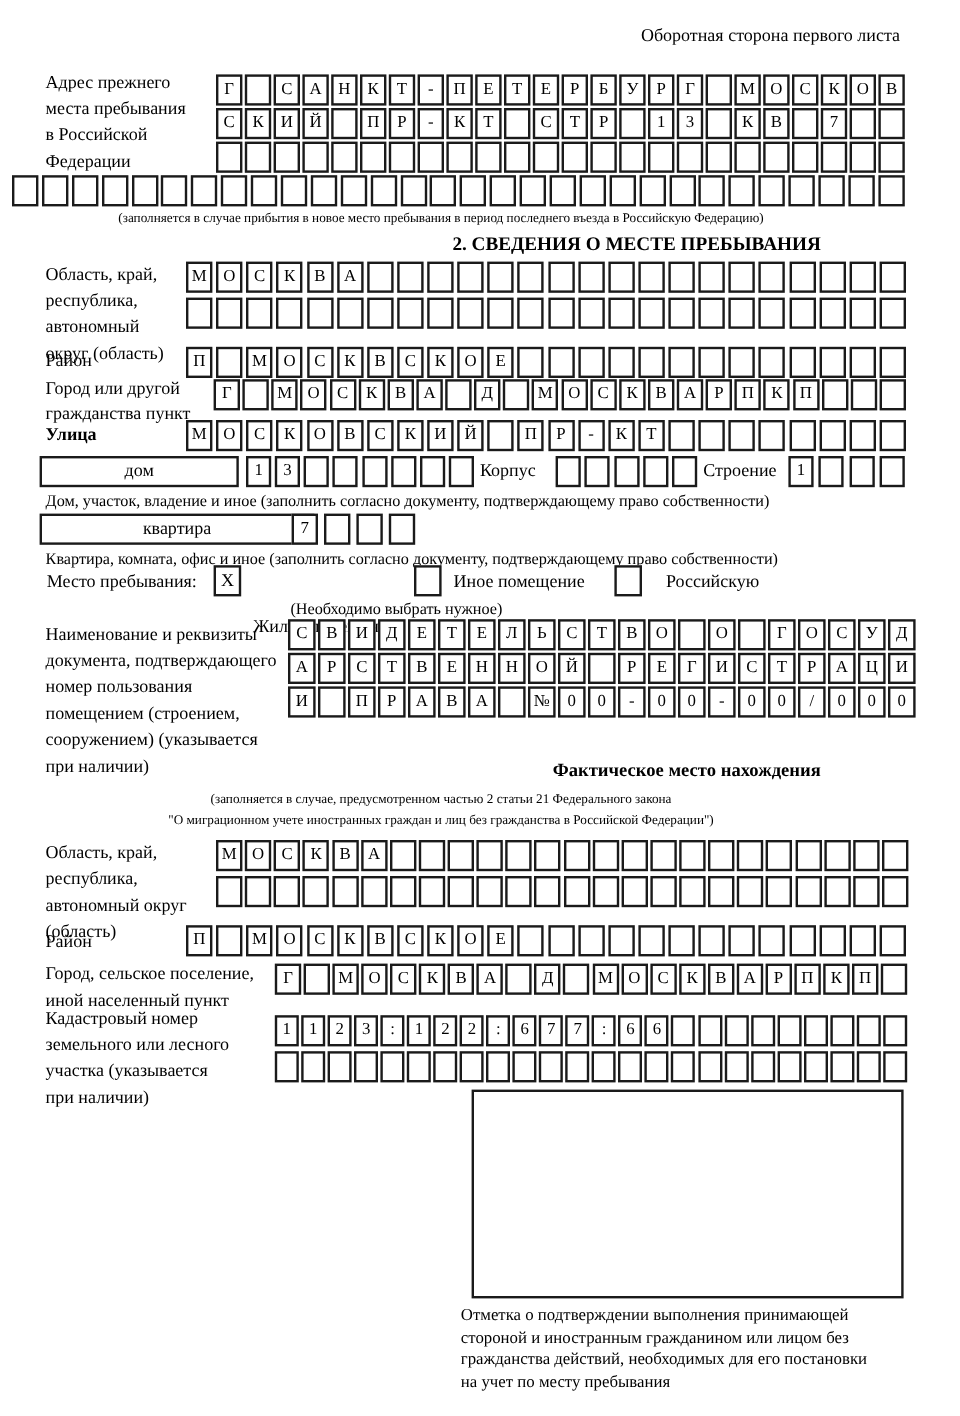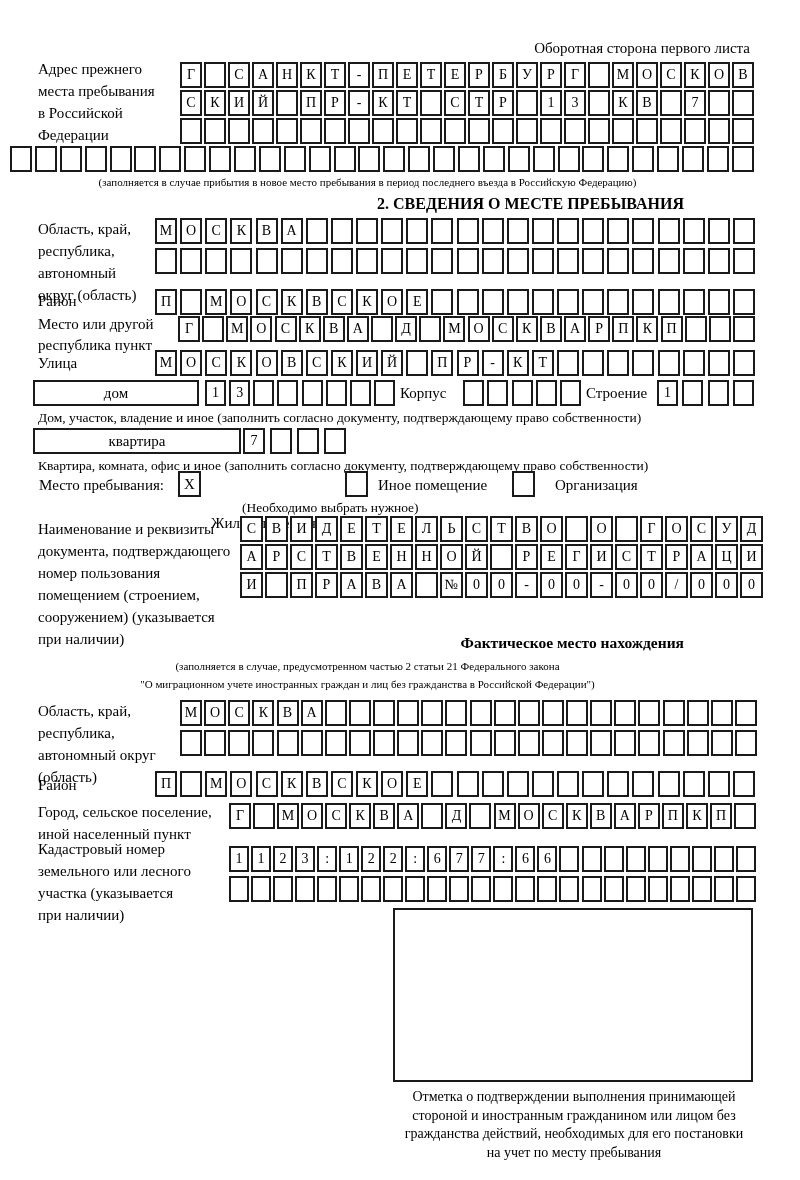--- a/index.html
+++ b/index.html
@@ -14,22 +14,22 @@
   .cell{flex:none;width:22px;height:26px;box-sizing:border-box;border:2px solid #1a1a1a;
         display:flex;align-items:center;justify-content:center;font-size:14px;background:#fff;}
   .cw20 .cell{width:20px;}
   .cw21 .cell{width:21px;}
   .cw23 .cell{width:23px;}
   .boxlab{position:absolute;box-sizing:border-box;height:26px;border:2px solid #1a1a1a;
           display:flex;align-items:center;justify-content:center;font-size:15px;background:#fff;}
   .chk{position:absolute;box-sizing:border-box;width:23px;height:26px;border:2px solid #1a1a1a;
        display:flex;align-items:center;justify-content:center;font-size:15px;background:#fff;}
   .bigbox{position:absolute;box-sizing:border-box;border:2px solid #1a1a1a;background:#fff;}
-  .note-right{position:absolute;font-size:15px;white-space:nowrap;margin-top:18px;}
-  .mark-note{position:absolute;text-align:center;font-size:14px;line-height:18.5px;}
+  .note-right{position:absolute;font-size:15px;white-space:nowrap;}
+  .mark-note{position:absolute;font-size:14px;line-height:18.5px;}
 </style>
 </head>
 <body>
 
 <div class="page">
 
   <div class="note-right" style="top:22px;right:50px;">Оборотная сторона первого листа</div>
 
   <div class="lab" style="left:38px;top:58px;">
     <div>Адрес прежнего</div>
@@ -232,22 +232,22 @@
       <span class="cell"></span>
       <span class="cell"></span>
       <span class="cell"></span>
       <span class="cell"></span>
       <span class="cell"></span>
       <span class="cell"></span>
       <span class="cell"></span>
     </div>
 
   <div class="lab" style="left:38px;top:314px;line-height:21px;">
-    <div>Место или другой</div>
-    <div>республика пункт</div>
+    <div>Город или другой</div>
+    <div>гражданства пункт</div>
   </div>
   <div class="grid" style="left:178px;top:316px;width:577px;">
       <span class="cell">Г</span>
       <span class="cell"></span>
       <span class="cell">М</span>
       <span class="cell">О</span>
       <span class="cell">С</span>
       <span class="cell">К</span>
       <span class="cell">В</span>
       <span class="cell">А</span>
@@ -262,21 +262,21 @@
       <span class="cell">А</span>
       <span class="cell">Р</span>
       <span class="cell">П</span>
       <span class="cell">К</span>
       <span class="cell">П</span>
       <span class="cell"></span>
       <span class="cell"></span>
       <span class="cell"></span>
     </div>
 
-  <div class="lab" style="left:38px;top:352px;">Улица</div>
+  <div class="lab" style="left:38px;top:352px;font-weight:bold;">Улица</div>
   <div class="grid" style="left:155px;top:350px;width:600px;">
       <span class="cell">М</span>
       <span class="cell">О</span>
       <span class="cell">С</span>
       <span class="cell">К</span>
       <span class="cell">О</span>
       <span class="cell">В</span>
       <span class="cell">С</span>
       <span class="cell">К</span>
       <span class="cell">И</span>
@@ -320,38 +320,38 @@
     </div>
   <div class="lab" style="left:586px;top:382px;">Строение</div>
   <div class="grid cw21" style="left:657px;top:380px;width:97px;">
       <span class="cell">1</span>
       <span class="cell"></span>
       <span class="cell"></span>
       <span class="cell"></span>
     </div>
   <div class="cap" style="left:38px;top:410px;">Дом, участок, владение и иное (заполнить согласно документу, подтверждающему право собственности)</div>
 
-  <div class="boxlab" style="left:33px;top:428px;width:208px;">
+  <div class="boxlab" style="left:33px;top:428px;width:229px;">
     <span>квартира</span>
   </div>
   <div class="grid" style="left:243px;top:428px;width:103px;">
       <span class="cell">7</span>
       <span class="cell"></span>
       <span class="cell"></span>
       <span class="cell"></span>
     </div>
   <div class="cap" style="left:38px;top:458px;">Квартира, комната, офис и иное (заполнить согласно документу, подтверждающему право собственности)</div>
 
   <div class="lab" style="left:39px;top:474px;">Место пребывания:</div>
   <div class="chk" style="left:178px;top:471px;">X</div>
   <div class="lab" style="left:211px;top:484px;margin-top:28px;">Жилое помещение</div>
   <div class="chk" style="left:345px;top:471px;"></div>
   <div class="lab" style="left:378px;top:474px;">Иное помещение</div>
   <div class="chk" style="left:512px;top:471px;"></div>
-  <div class="lab" style="left:555px;top:474px;">Организация</div>
+  <div class="lab" style="left:555px;top:474px;">Российскую</div>
   <div class="cap" style="left:242px;top:500px;font-family:Liberation Serif, serif;">(Необходимо выбрать нужное)</div>
 
   <div class="lab" style="left:38px;top:518px;">
     <div>Наименование и реквизиты</div>
     <div>документа, подтверждающего</div>
     <div>номер пользования</div>
     <div>помещением (строением,</div>
     <div>сооружением) (указывается</div>
     <div>при наличии)</div>
   </div>

